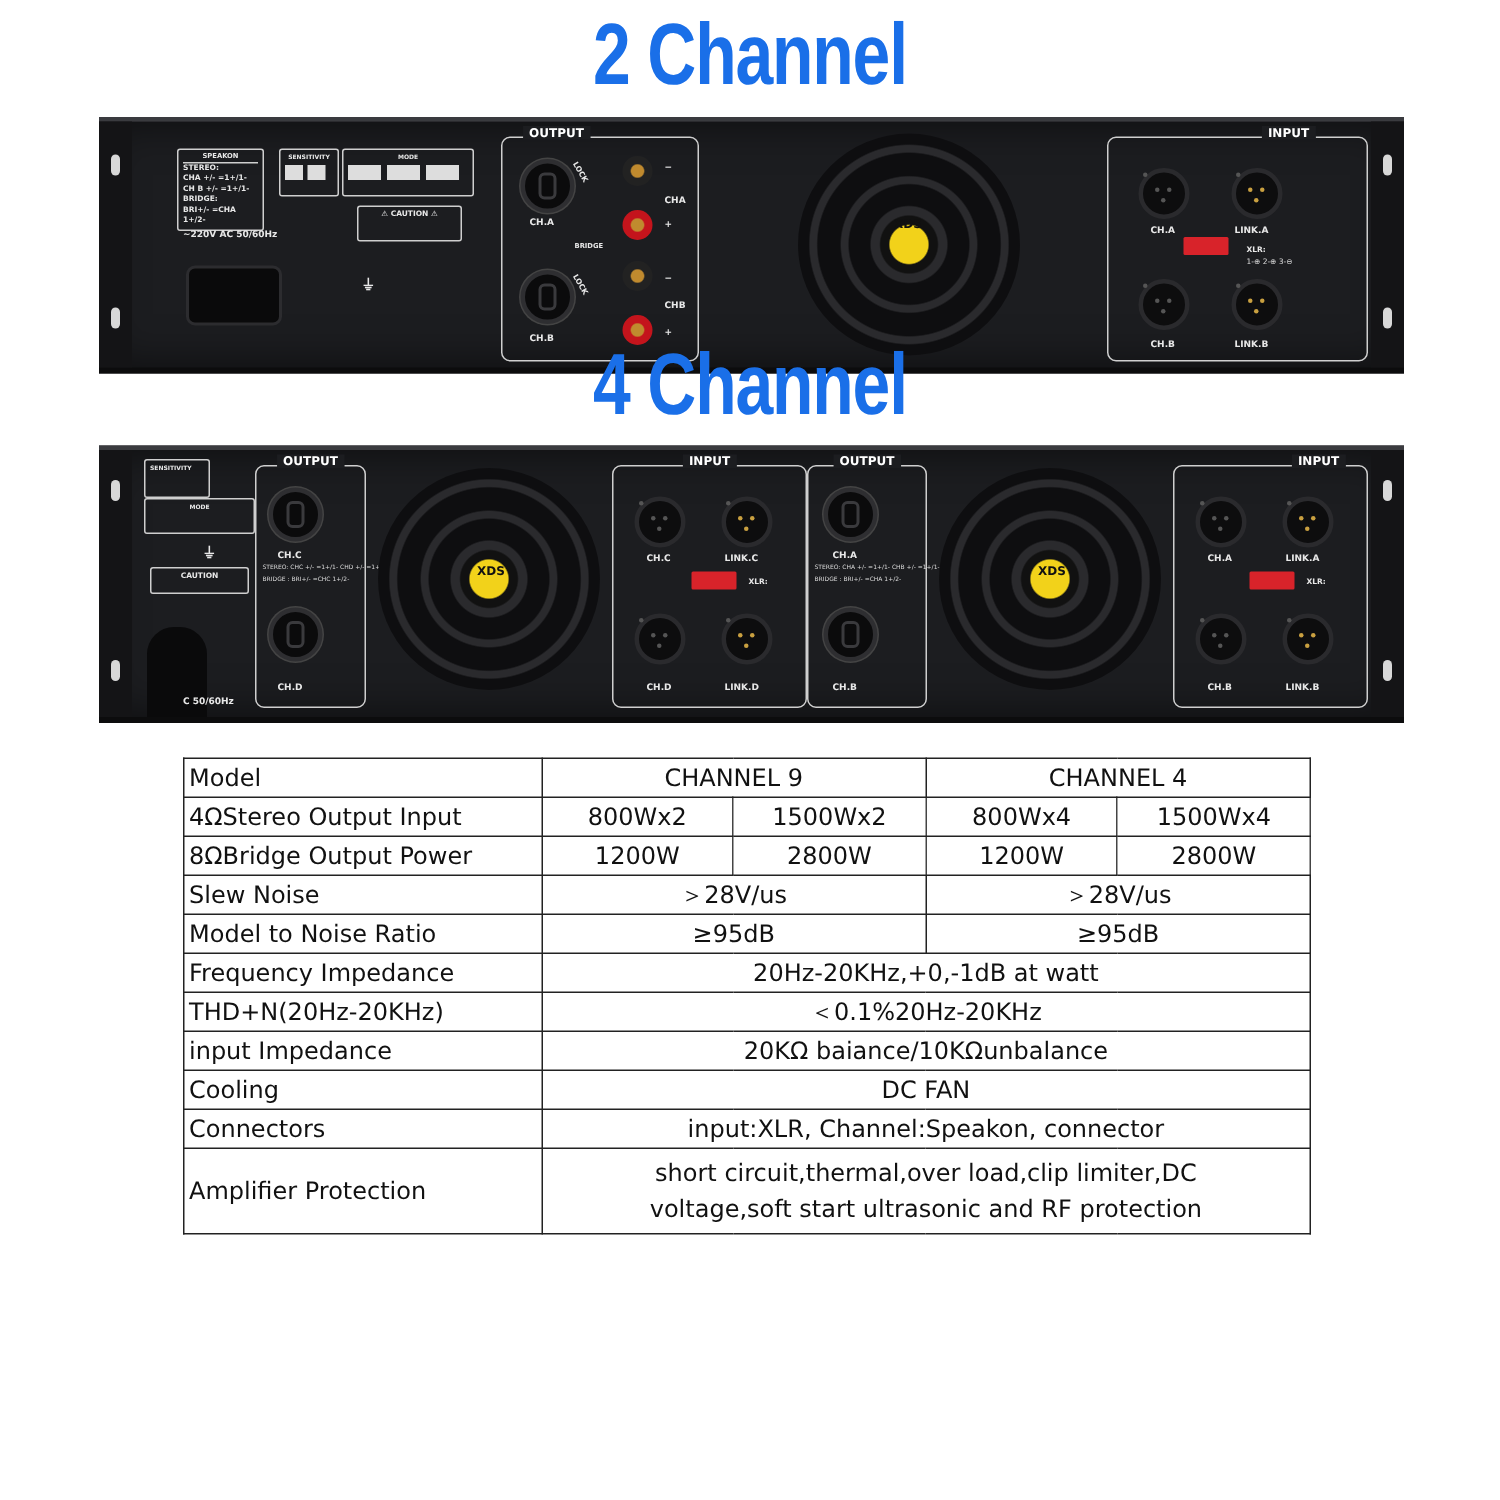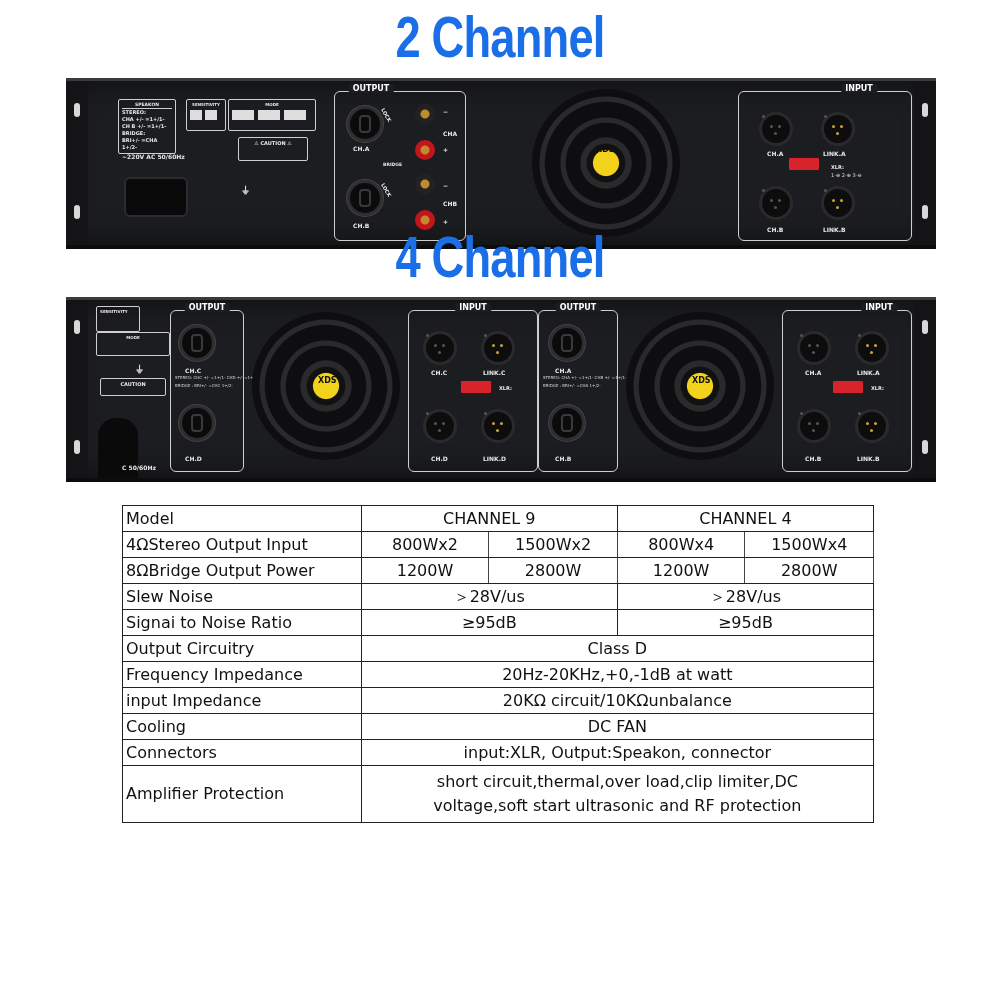--- a/index.html
+++ b/index.html
@@ -234,44 +234,44 @@
     <td class="c sub">1200W</td>
     <td class="c sub">2800W</td>
   </tr>
 
   <tr>
     <td class="label">Slew Noise</td>
     <td class="c" colspan="2">＞28V/us</td>
     <td class="c" colspan="2">＞28V/us</td>
   </tr>
   <tr>
-    <td class="label">Signai to Noise Ratio</td>
+    <td class="label">Model to Noise Ratio</td>
     <td class="c" colspan="2">≥95dB</td>
     <td class="c" colspan="2">≥95dB</td>
   </tr>
 
   <tr>
-    <td class="label">Output Circuitry</td>
-    <td class="c" colspan="4">Class D</td>
-  </tr>
-  <tr>
     <td class="label">Frequency Impedance</td>
     <td class="c" colspan="4">20Hz-20KHz,+0,-1dB at watt</td>
   </tr>
   <tr>
+    <td class="label">THD+N(20Hz-20KHz)</td>
+    <td class="c" colspan="4">＜0.1%20Hz-20KHz</td>
+  </tr>
+  <tr>
     <td class="label">input Impedance</td>
-    <td class="c" colspan="4">20KΩ circuit/10KΩunbalance</td>
+    <td class="c" colspan="4">20KΩ baiance/10KΩunbalance</td>
   </tr>
   <tr>
     <td class="label">Cooling</td>
     <td class="c" colspan="4">DC FAN</td>
   </tr>
   <tr>
     <td class="label">Connectors</td>
-    <td class="c" colspan="4">input:XLR,  Output:Speakon,  connector</td>
+    <td class="c" colspan="4">input:XLR,  Channel:Speakon,  connector</td>
   </tr>
 
   <tr class="tall">
     <td class="label">Amplifier Protection</td>
     <td class="c" colspan="4">
       <div>short circuit,thermal,over load,clip limiter,DC</div>
       <div>voltage,soft start ultrasonic and RF protection</div>
     </td>
   </tr>
 </tbody>

